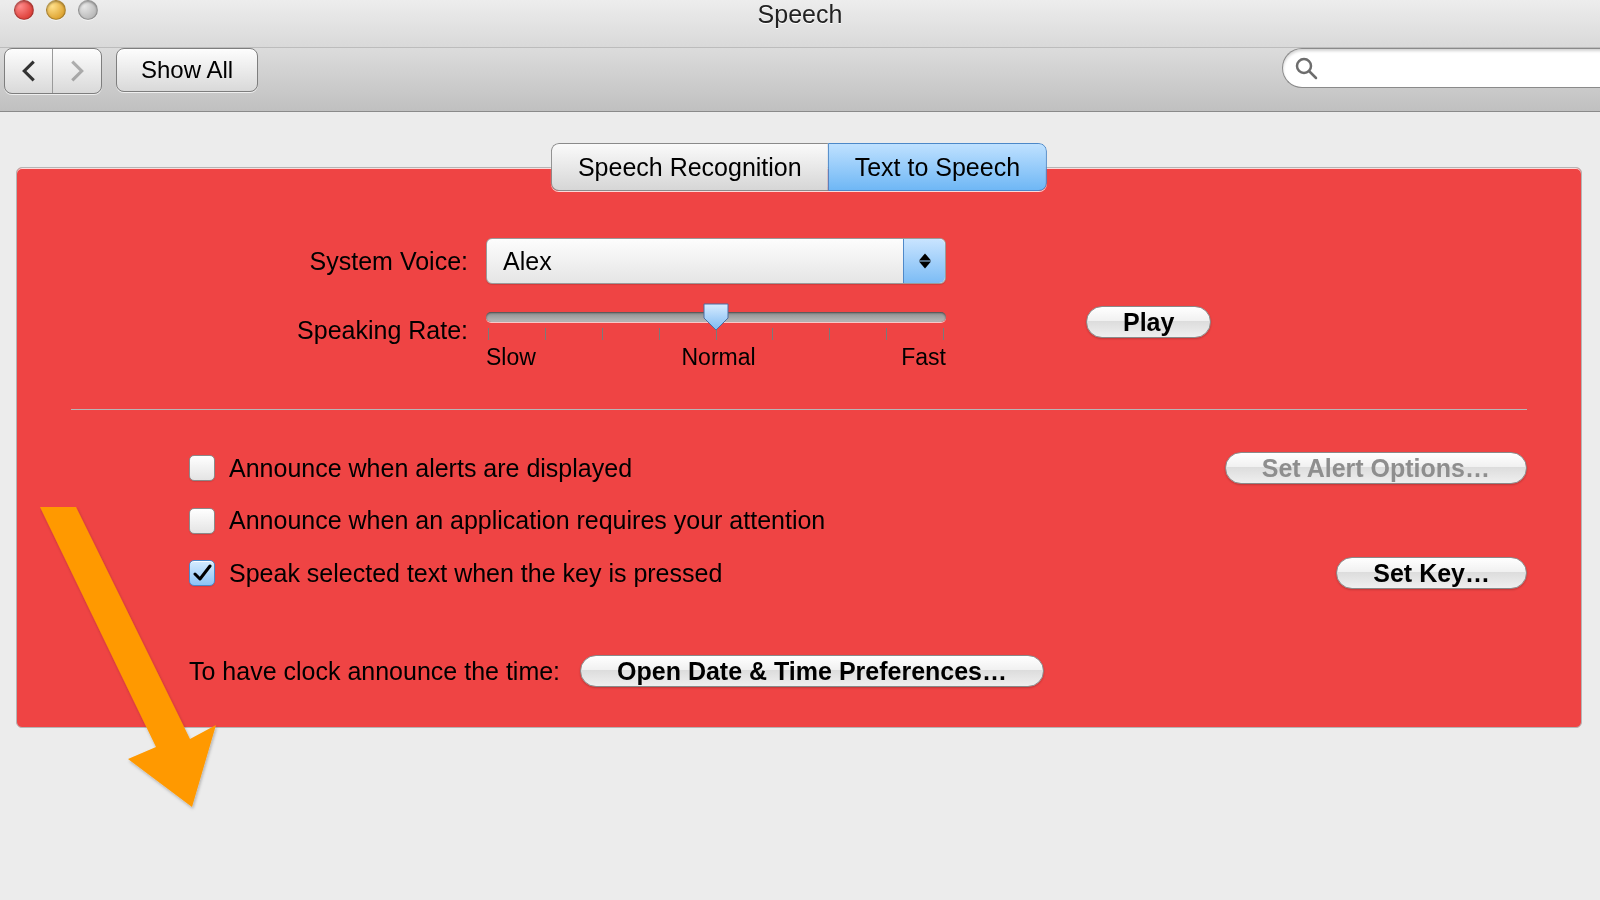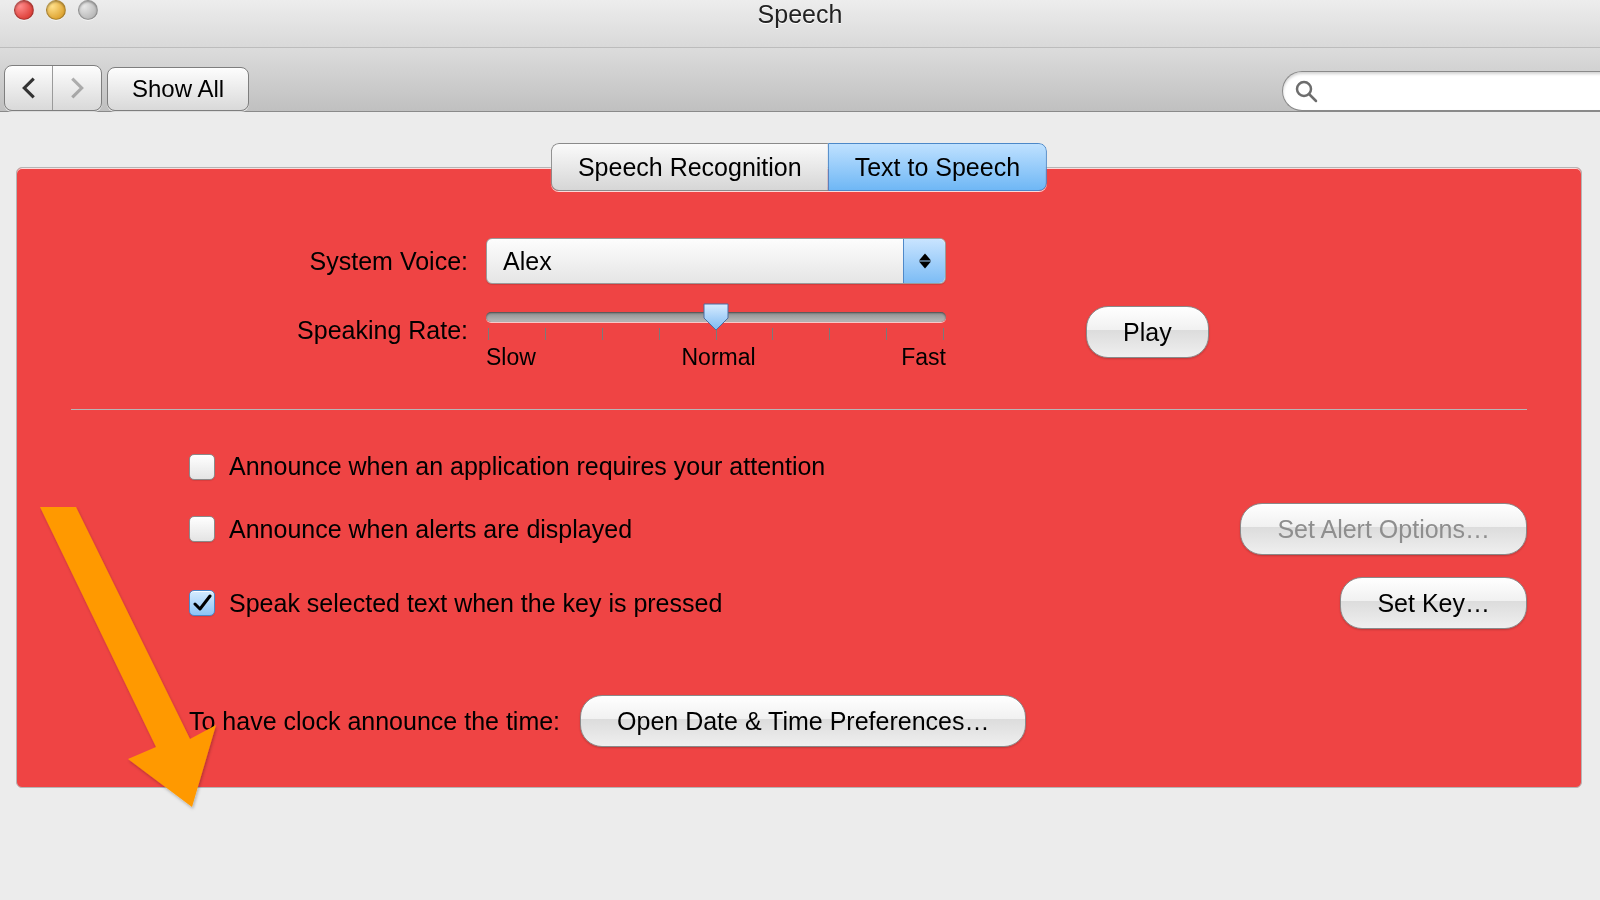--- a/index.html
+++ b/index.html
@@ -39,23 +39,23 @@
     font-size: 25px; color: #222;
     text-shadow: 0 1px 0 rgba(255,255,255,.9);
     pointer-events: none;
   }
   
   .toolbar {
     height: 64px;
     background: linear-gradient(to bottom, #dcdcdc 0%, #c0c0c0 100%);
     border-bottom: 1px solid #8a8a8a;
     display: flex;
-    align-items: flex-end;
+    align-items: flex-start;
     padding: 0 8px 0 4px;
-    gap: 5px;
+    gap: 14px;
   }
   .nav-seg {
     display: inline-flex;
     border: 1px solid #7e7e7e;
     border-radius: 8px;
     overflow: hidden;
     box-shadow: 0 1px 0 rgba(255,255,255,.7), inset 0 1px 0 rgba(255,255,255,.6);
     background: linear-gradient(to bottom,#fdfdfd,#d9d9d9);
   }
   .nav-btn {
@@ -200,30 +200,31 @@
   .slider-labels {
     display: flex; justify-content: space-between;
     font-size: 23px;
     color: #000;
     margin-top: 4px;
     padding: 0 0;
     gap: 48px;
   }
   
   .aqua-btn {
-    height: 52px;
+    height: 32px;
     padding: 0 36px;
     border: 1px solid #8a8a8a;
     border-radius: 22px;
     background: linear-gradient(to bottom,#ffffff 0%,#f1f1f1 45%,#dcdcdc 46%,#efefef 100%);
     box-shadow: 0 1px 2px rgba(0,0,0,.2), inset 0 1px 0 rgba(255,255,255,.9);
     font-size: 25px;
     cursor: default;
     display: inline-flex; align-items: center; justify-content: center;
     white-space: nowrap;
+    font-weight: bold;
   }
   .aqua-btn.disabled { color: #8e8e8e; }
   hr.sep {
     border: none; border-top: 1px solid #b6b6b6;
     margin: 38px 0 42px 0;
   }
   
   .check-row {
     display: flex; align-items: center;
     margin-bottom: 22px;
@@ -355,27 +356,27 @@
           </div>
         </div>
         <div style="width:140px;"></div>
         <div class="aqua-btn" style="margin-top:-6px;">Play</div>
       </div>
 
       <hr class="sep">
 
       <div class="check-row">
         <div class="cb"></div>
-        <div class="txt">Announce when an application requires your attention</div>
+        <div class="txt">Announce when alerts are displayed</div>
+        <div class="aqua-btn disabled right">Set Alert Options…</div>
       </div>
 
       <div class="check-row">
         <div class="cb"></div>
-        <div class="txt">Announce when alerts are displayed</div>
-        <div class="aqua-btn disabled right">Set Alert Options…</div>
+        <div class="txt">Announce when an application requires your attention</div>
       </div>
 
       <div class="check-row">
         <div class="cb checked">
           <svg viewBox="0 0 20 20">
               <path d="M3 11 L8 16 L18 3" fill="none" stroke="#000" stroke-width="3" stroke-linecap="round" stroke-linejoin="round"></path>
             </svg>
         </div>
         <div class="txt">Speak selected text when the key is pressed</div>
         <div class="aqua-btn right">Set Key…</div>

